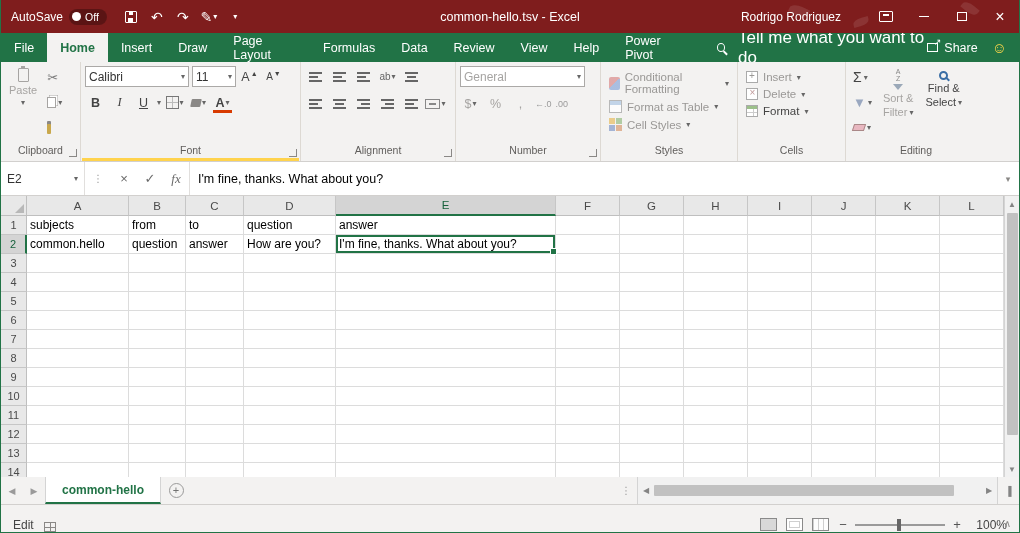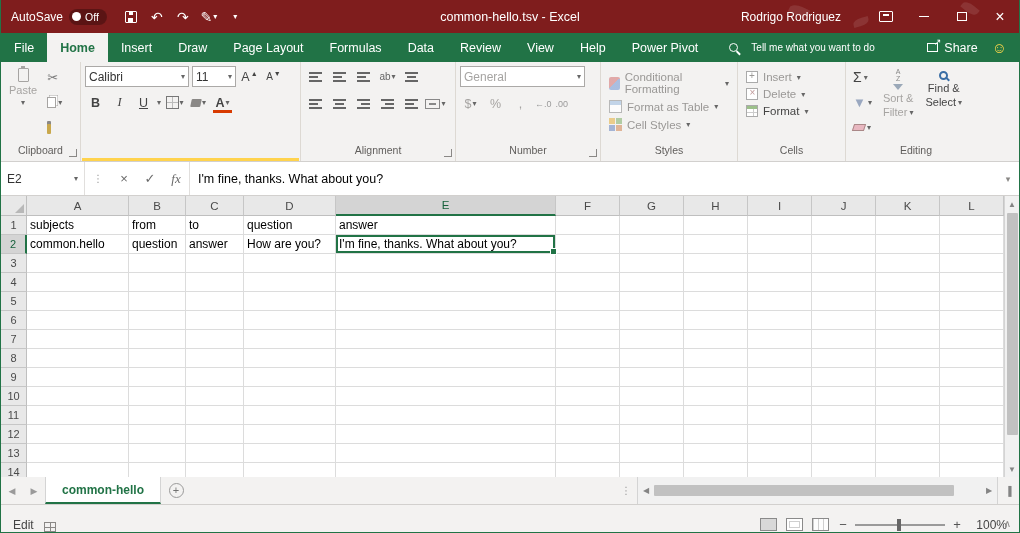--- a/index.html
+++ b/index.html
@@ -25,21 +25,21 @@
   .rdo-ic::after { content:""; position:absolute; left:3px; top:2px; width:6px; height:2px; background:#fff; }
   .win-btn { width:38px; height:33px; display:inline-flex; align-items:center; justify-content:center; color:#fff; font-size:14px; }
   .max-ic { width:10px; height:9px; border:1px solid #fff; display:inline-block; }
   .min-ic { width:10px; height:1.5px; background:#fff; display:inline-block; }
   .leaf { position:absolute; background:rgba(255,255,255,.10); border-radius:60% 0 60% 0; pointer-events:none; }
 
   
   .tabrow { height:29px; background:#217346; display:flex; align-items:stretch; color:#fff; flex:none; }
   .rtab { padding:0 13px; display:flex; align-items:center; font-size:12.5px; cursor:default; }
   .rtab.active { background:#f3f2f1; color:#217346; font-weight:bold; }
-  .tellme { display:flex; align-items:center; gap:13px; margin-left:18px; font-size:10px; color:#fff; }
+  .tellme { display:flex; align-items:center; gap:13px; margin-left:18px; font-size:17px; color:#fff; }
   .mag { width:9px; height:9px; border:1.5px solid #fff; border-radius:50%; position:relative; display:inline-block; }
   .mag::after { content:""; position:absolute; width:5px; height:1.5px; background:#fff; transform:rotate(45deg); right:-4px; bottom:-2px; }
   .tr-spacer { flex:1; }
   .share { display:flex; align-items:center; gap:6px; margin-right:14px; font-size:12.5px; }
   .share-ic { width:11px; height:9px; border:1px solid #fff; position:relative; display:inline-block; }
   .share-ic::after { content:"↗"; position:absolute; top:-7px; right:-4px; font-size:9px; color:#fff; }
   .smiley { color:#ffd94a; font-size:15px; margin-right:12px; display:flex; align-items:center; }
 
   
   .ribbon { height:100px; background:#f3f2f1; border-bottom:1px solid #d2d0ce; display:flex; flex:none; }
@@ -290,20 +290,21 @@
           <span class="fbtn goldbar">
               <span class="bucket"></span>
               <span class="dd">▾</span>
             </span>
           <span class="fbtn redbar">
               <span style="font-weight:bold;">A</span>
               <span class="dd">▾</span>
             </span>
         </div>
       </div>
+      <div class="glabel"><span>Font</span><span class="launcher"></span></div>
     </div>
 
     <div class="rgroup" style="width:155px;">
       <div class="gbody" style="flex-direction:column; gap:6px;">
         <div class="fontrow">
           <span class="fbtn">
               <span class="bars"></span>
             </span>
           <span class="fbtn">
               <span class="bars"></span>

